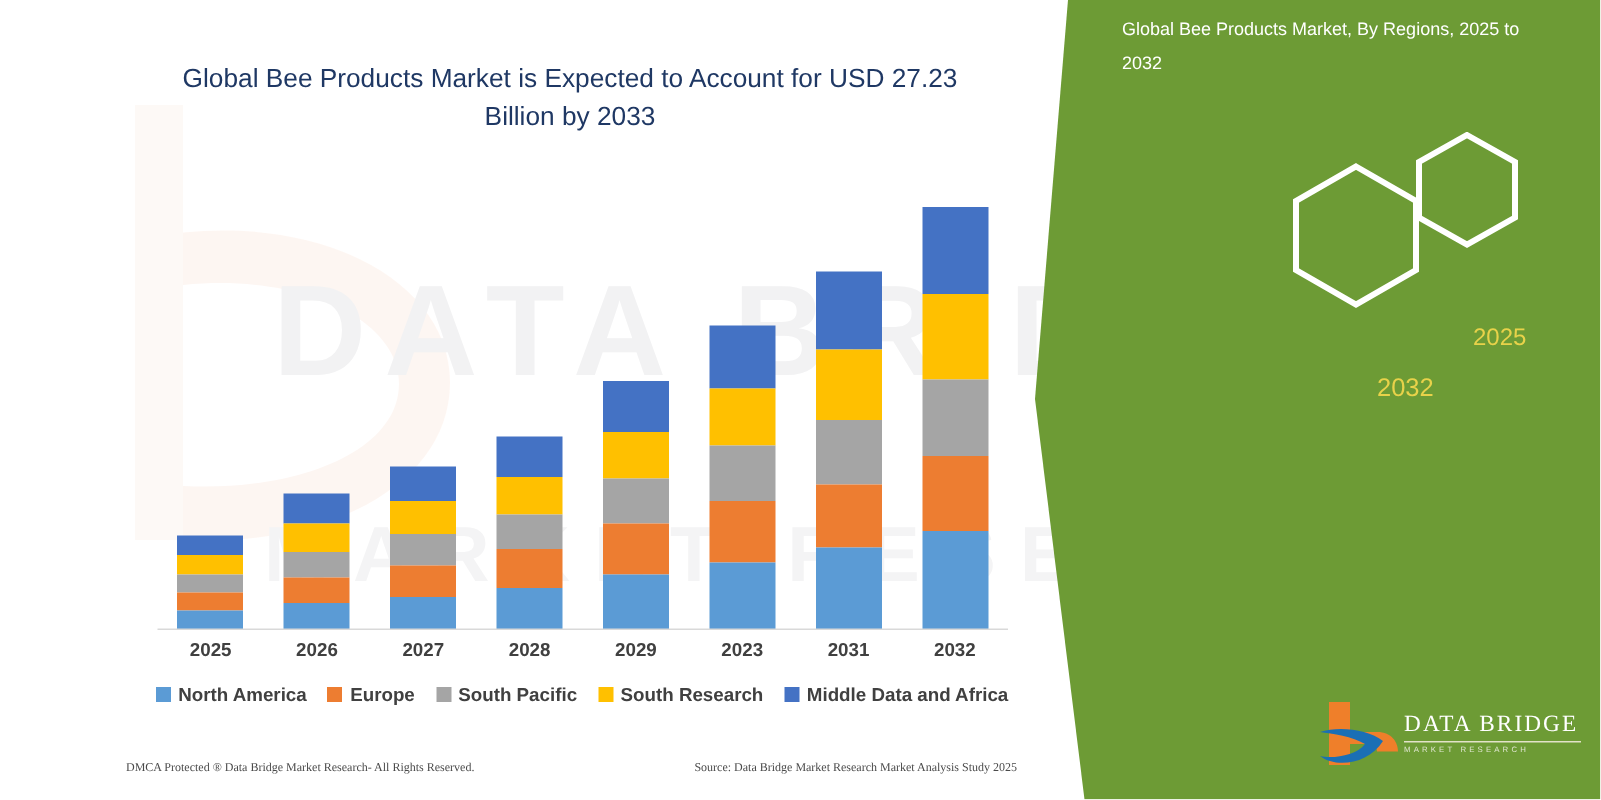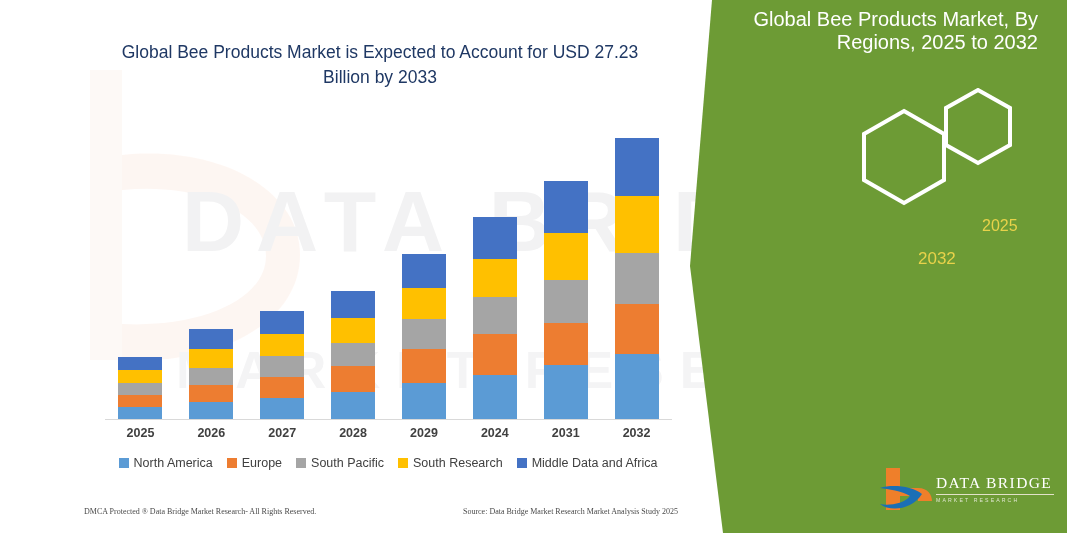--- a/index.html
+++ b/index.html
@@ -114,21 +114,21 @@
     display: flex;
     align-items: center;
     gap: 5px;
   }
   .legend-swatch {
     width: 10px; height: 10px;
     display: inline-block;
   }
   .legend-label {
     font-size: 12.5px;
-    font-weight: 400;
+    font-weight: 700;
     color: #404040;
     white-space: nowrap;
   }
 
   .footer {
     position: absolute;
     left: 84px; top: 507px;
     width: 594px;
     display: flex;
     justify-content: space-between;
@@ -147,22 +147,21 @@
   }
   .green-content {
     position: absolute;
     left: 740px; top: 0;
     width: 327px; height: 533px;
   }
   .panel-title {
     position: absolute;
     left: 8px; top: 8px;
     width: 290px;
-    text-align: right;
-    font-size: 20px;
+    font-size: 12px;
     line-height: 23px;
     color: #ffffff;
   }
   .hexes {
     position: absolute;
     left: 70px; top: 88px;
     width: 250px; height: 125px;
   }
   .hex-label {
     position: absolute;
@@ -300,21 +299,21 @@
         </div>
       </div>
     </div>
   <div class="axis-line"></div>
   <div class="x-labels" id="x-labels">
       <div class="x-label">2025</div>
       <div class="x-label">2026</div>
       <div class="x-label">2027</div>
       <div class="x-label">2028</div>
       <div class="x-label">2029</div>
-      <div class="x-label">2024</div>
+      <div class="x-label">2023</div>
       <div class="x-label">2031</div>
       <div class="x-label">2032</div>
     </div>
 
   <div class="legend" id="legend">
       <div class="legend-item">
         <span class="legend-swatch" style="background: rgb(91, 155, 213);"></span>
         <span class="legend-label">North America</span>
       </div>
       <div class="legend-item">

